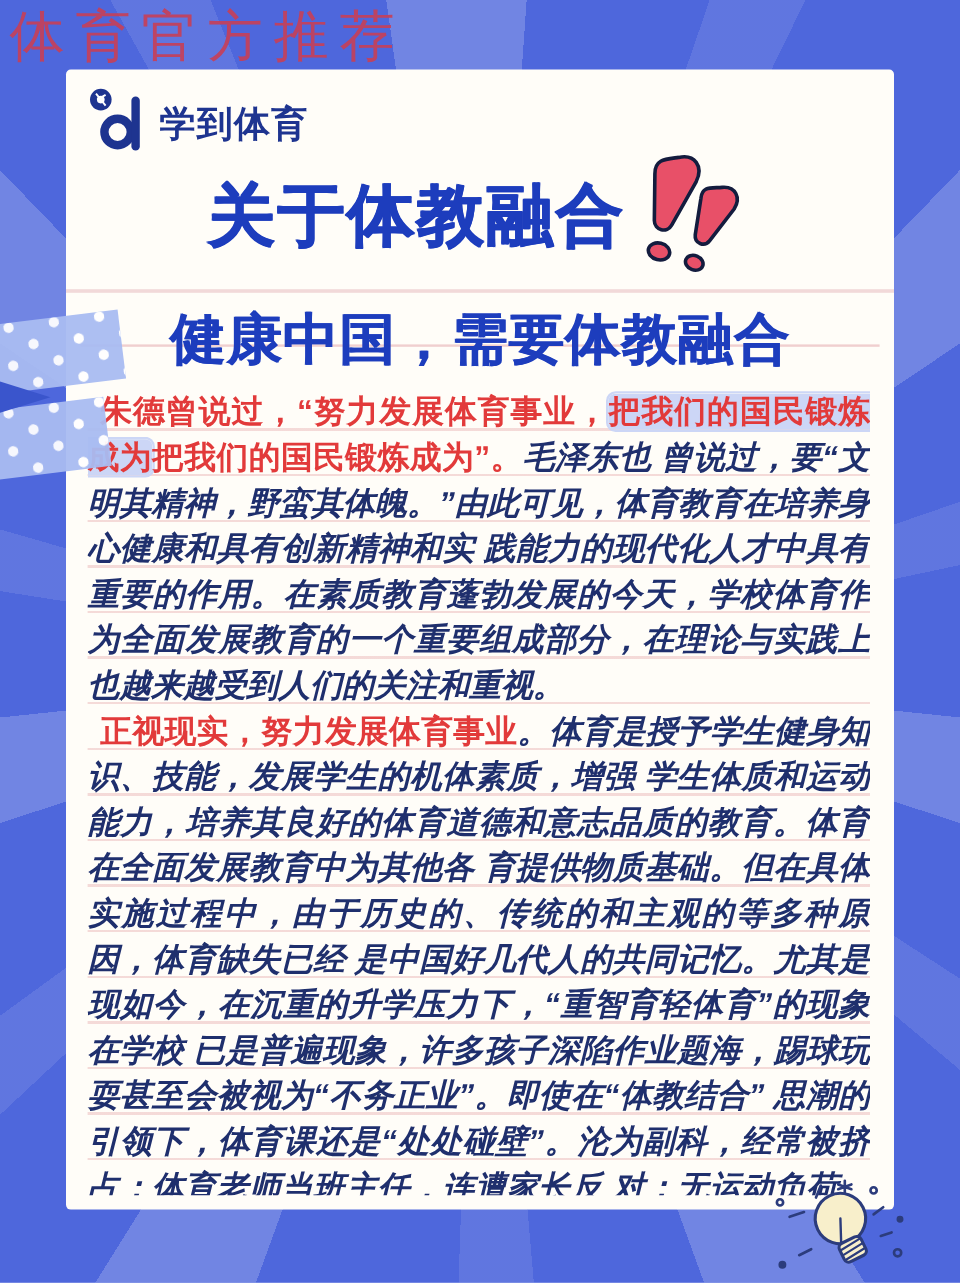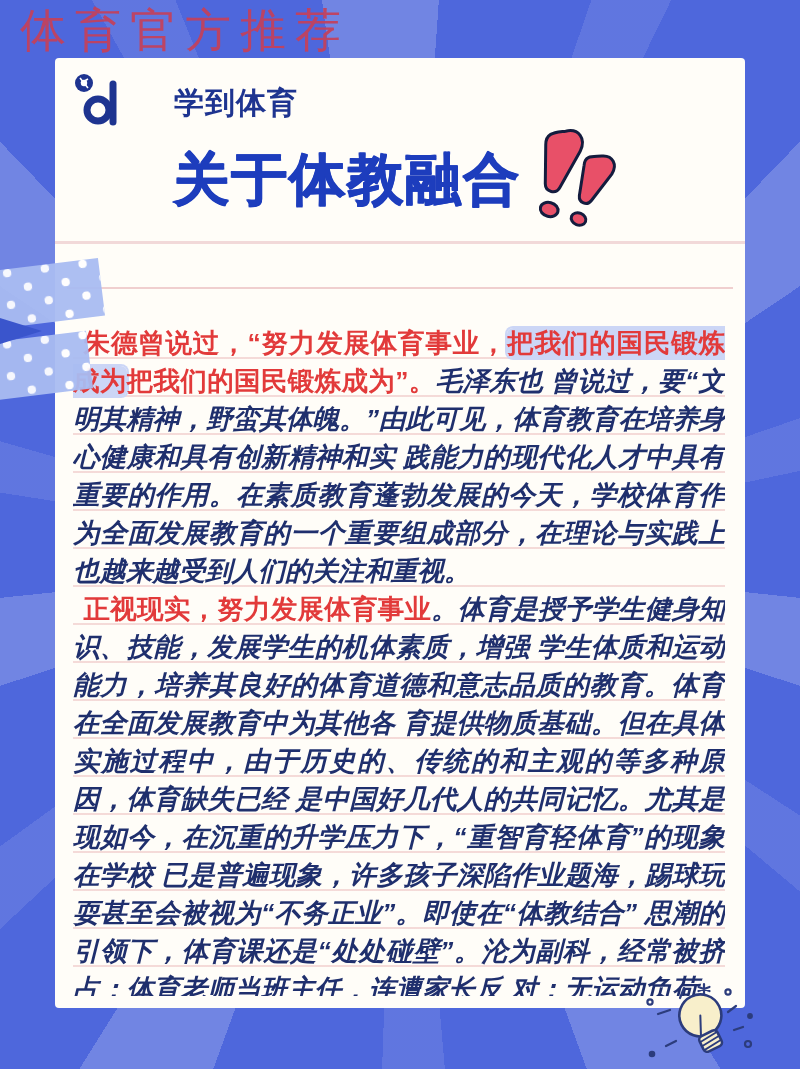--- a/index.html
+++ b/index.html
@@ -31,21 +31,21 @@
   .r2 { left:-34px; top:338px; width:124px; height:58px; transform:rotate(-7deg); }
   .tri { position:absolute; left:0; top:318px; width:0; height:0; z-index:3;
          border-top:13px solid transparent; border-bottom:13px solid transparent;
          border-left:42px solid #3a55cc; }
 
   
   .card { position:absolute; left:55px; top:58px; width:690px; height:950px;
           background:#fffdf8; border-radius:4px; z-index:2; }
 
   
-  .logo { position:absolute; left:16px; top:12px; display:flex; align-items:center; z-index:4;gap:41px; }
+  .logo { position:absolute; left:16px; top:12px; display:flex; align-items:center; z-index:4; }
   .logo svg { display:block; }
   .brand { font-size:30px; font-weight:bold; color:#1e3490; letter-spacing:1px;
            margin-left:4px; margin-top:8px; }
 
   
   .slogan { position:absolute; right:18px; top:12px; text-align:right; z-index:4; }
   .slogan .txt { font-family:"DejaVu Serif","Liberation Serif",serif;
                  font-style:italic; font-weight:bold; font-size:30px;
                  letter-spacing:1px; white-space:nowrap; }
   .s-head { color:#a5333f; }
@@ -80,21 +80,21 @@
              rgba(0,0,0,0) 35px 38px); }
   .body p { text-indent:0.4em; }
   .red { color:#e23a3a; }
   .hl  { background:#ccd6f6; border-radius:6px; box-shadow:0 0 0 2px #ccd6f6; }
   .navy { color:#1f2f6d;font-style:italic; }
 
   
   .watermark { position:absolute; left:8px; top:0px; z-index:6;
                font-family:"DejaVu Serif","Liberation Serif",serif;
                font-size:46px; letter-spacing:9px; color:#c5405a; opacity:.92;
-               white-space:nowrap;margin-left:12px; }
+               white-space:nowrap; }
 
   
   .bulb { position:absolute; left:642px; top:980px; z-index:5; }
 </style>
 </head>
 <body>
 
 <div class="poster">
 
   <div class="bg"></div>
@@ -127,20 +127,21 @@
         <g transform="translate(46,14) rotate(8)">
           <path d="M18 5 C28 0 36 7 34 18 L25 50 C23 57 14 57 12 50 L5 20 C2 10 10 9 18 5 Z" fill="#e85068" stroke="#141c3e" stroke-width="3"></path>
           <ellipse cx="20" cy="72" rx="7.5" ry="6" fill="#e85068" stroke="#141c3e" stroke-width="3"></ellipse>
         </g>
       </svg>
     </div>
 
     <div class="divider"></div>
 
     <div class="sub-line"></div>
+    <div class="subtitle">健康中国，需要体教融合</div>
 
     <div class="body">
       <p><span class="red">朱德曾说过，“努力发展体育事业，</span><span class="red hl">把我们的国民锻炼成为</span><span class="red">把我们的国民锻炼成为”。</span><span class="navy">毛泽东也 曾说过，要“文明其精神，野蛮其体魄。”由此可见，体育教育在培养身心健康和具有创新精神和实 践能力的现代化人才中具有重要的作用。在素质教育蓬勃发展的今天，学校体育作为全面发展教育的一个重要组成部分，在理论与实践上也越来越受到人们的关注和重视。</span></p>
       <p><span class="red">正视现实，努力发展体育事业</span><span class="navy">。体育是授予学生健身知识、技能，发展学生的机体素质，增强 学生体质和运动能力，培养其良好的体育道德和意志品质的教育。体育在全面发展教育中为其他各 育提供物质基础。但在具体实施过程中，由于历史的、传统的和主观的等多种原因，体育缺失已经 是中国好几代人的共同记忆。尤其是现如今，在沉重的升学压力下，“重智育轻体育”的现象在学校 已是普遍现象，许多孩子深陷作业题海，踢球玩耍甚至会被视为“不务正业”。即使在“体教结合” 思潮的引领下，体育课还是“处处碰壁”。沦为副科，经常被挤占；体育老师当班主任，连遭家长反 对；无运动负荷、无战术、无比赛的“三无”体育课也无法让学生出汗。由此，中国青少年体质状况在过去30年间持续下滑也就不足为奇了。</span></p>
     </div>
 
   </div>
 
   <div class="watermark">体育官方推荐</div>
 

